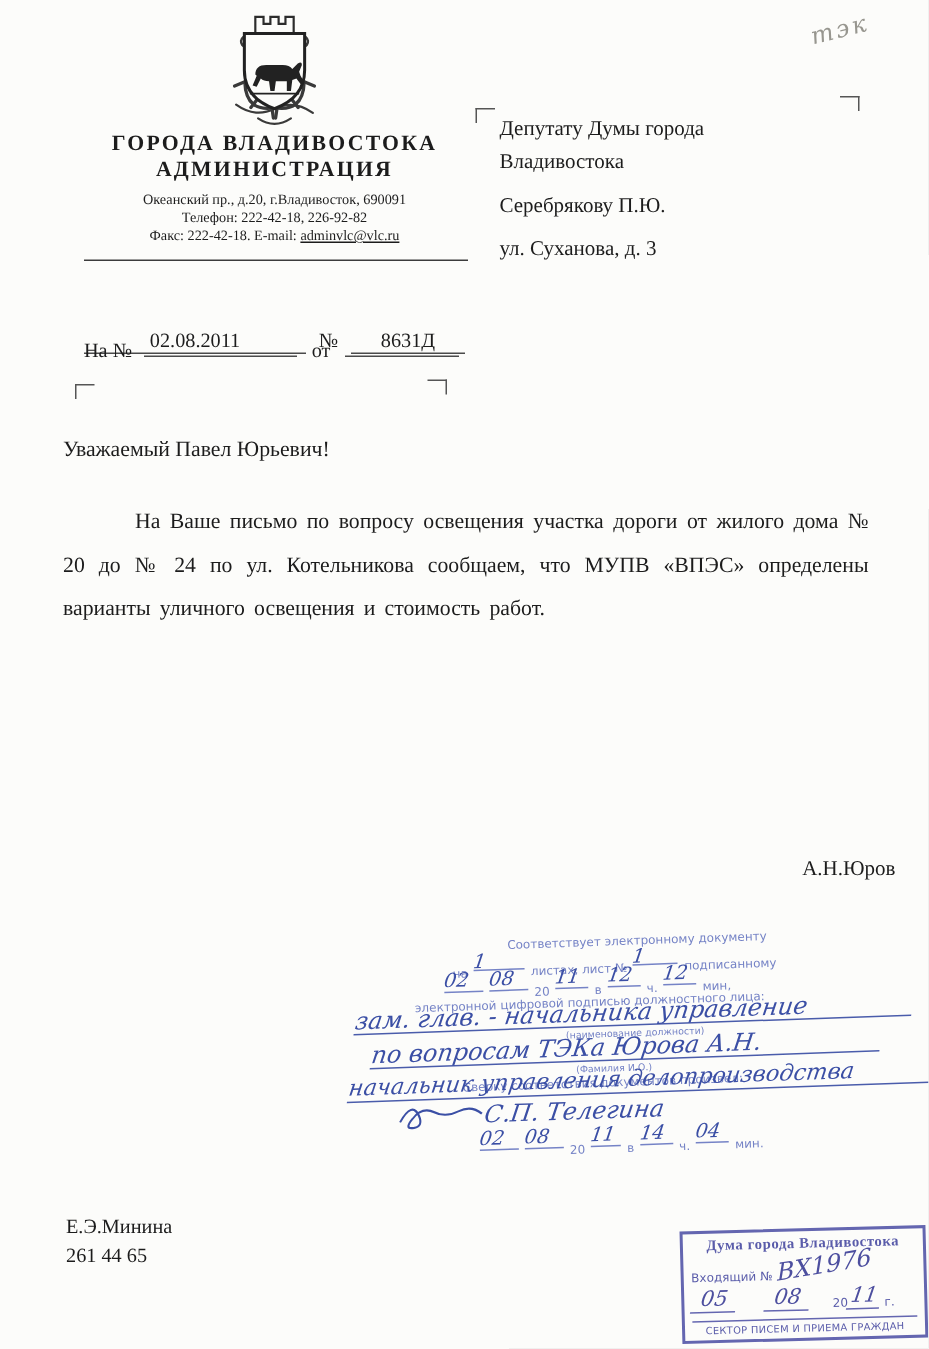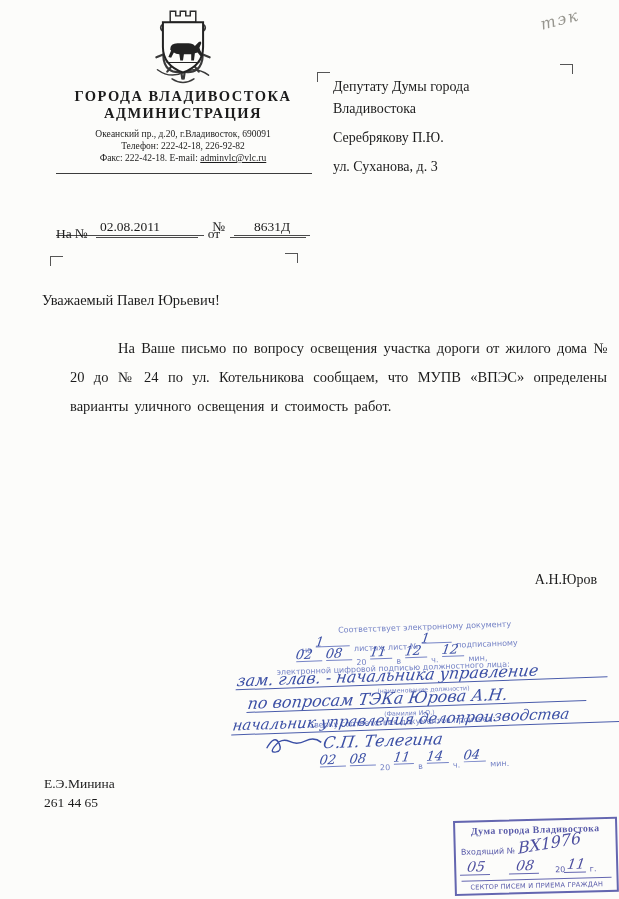--- a/index.html
+++ b/index.html
@@ -22,28 +22,28 @@
   
   .corner{width:12px;height:9px;}
   .corner.tl{border-left:1.4px solid #555;border-top:1.4px solid #555;}
   .corner.tr{border-right:1.4px solid #555;border-top:1.4px solid #555;}
   
   .recipient{left:333px;top:76px;width:240px;font-size:14px;line-height:22px;}
   .recipient .gap{height:7px;}
   
   .salutation{left:42px;top:292px;width:537px;font-size:14.5px;}
   .para{left:42px;width:537px;font-size:14.5px;line-height:29px;
-        text-align:justify;text-align-last:left;text-indent:48px;word-spacing:2.5px;margin-left:28px;}
+        text-align:justify;text-align-last:left;text-indent:48px;word-spacing:2.5px;}
   .p1{top:334px;}
   .p2{top:421px;}
   
   .sig-title{left:42px;top:556px;width:330px;font-size:14px;line-height:21px;}
   .sig-name{left:400px;top:572px;width:197px;text-align:right;font-size:14px;}
   
-  .footer{left:44px;top:774px;font-size:13.5px;line-height:19px;}
+  .footer{left:44px;top:808px;font-size:13.5px;line-height:19px;}
   
   .vstamp{left:243px;top:627px;width:372px;height:165px;transform:rotate(-2deg);transform-origin:0 0;}
   .vp{position:absolute;font-family:"DejaVu Sans",sans-serif;font-size:8px;color:#7583c6;white-space:nowrap;}
   .vcap{position:absolute;font-family:"DejaVu Sans",sans-serif;font-size:6.3px;color:#7583c6;white-space:nowrap;}
   .hw{font-family:"DejaVu Serif",serif;font-style:italic;color:#3b4fa5;white-space:nowrap;}
   .hw-big{position:absolute;font-size:16px;transform:skewX(-10deg);border-bottom:1px solid #4a5cab;line-height:17px;}
   .hw-mid{font-size:13px;transform:skewX(-10deg);display:inline-block;}
   .vblank{display:inline-block;border-bottom:1px solid #7583c6;height:8px;}
   .vrow{position:absolute;white-space:nowrap;}
   .vrow .vpin{font-family:"DejaVu Sans",sans-serif;font-size:8px;color:#7583c6;}

